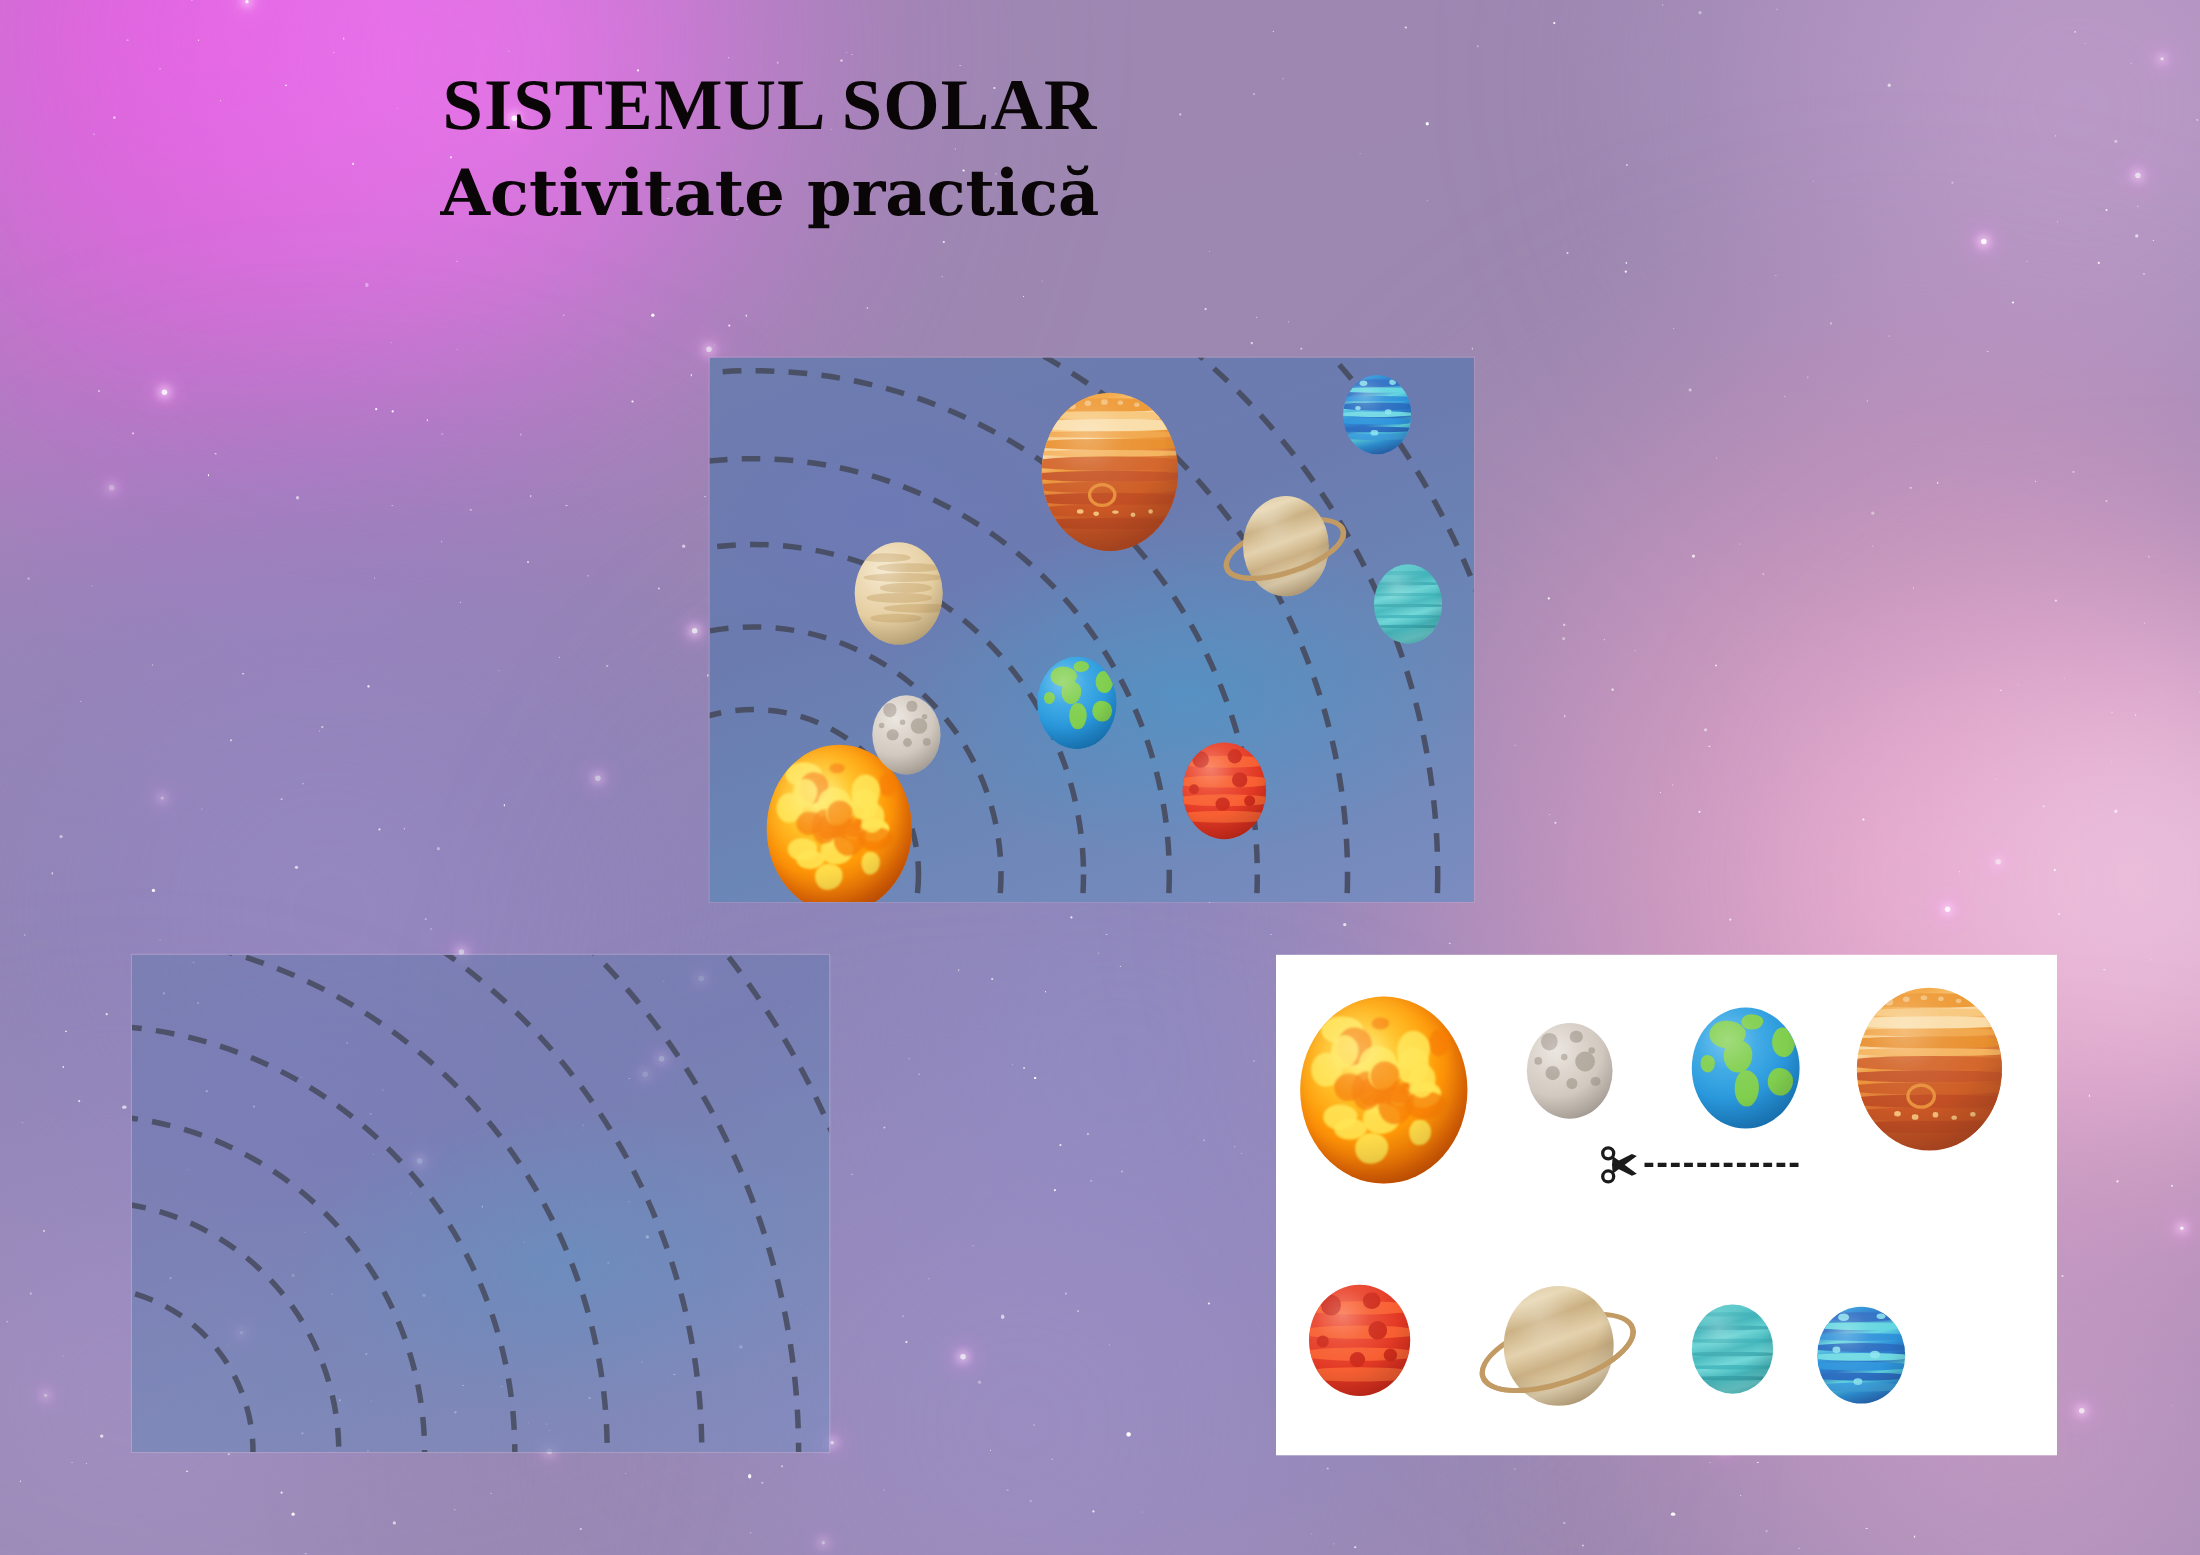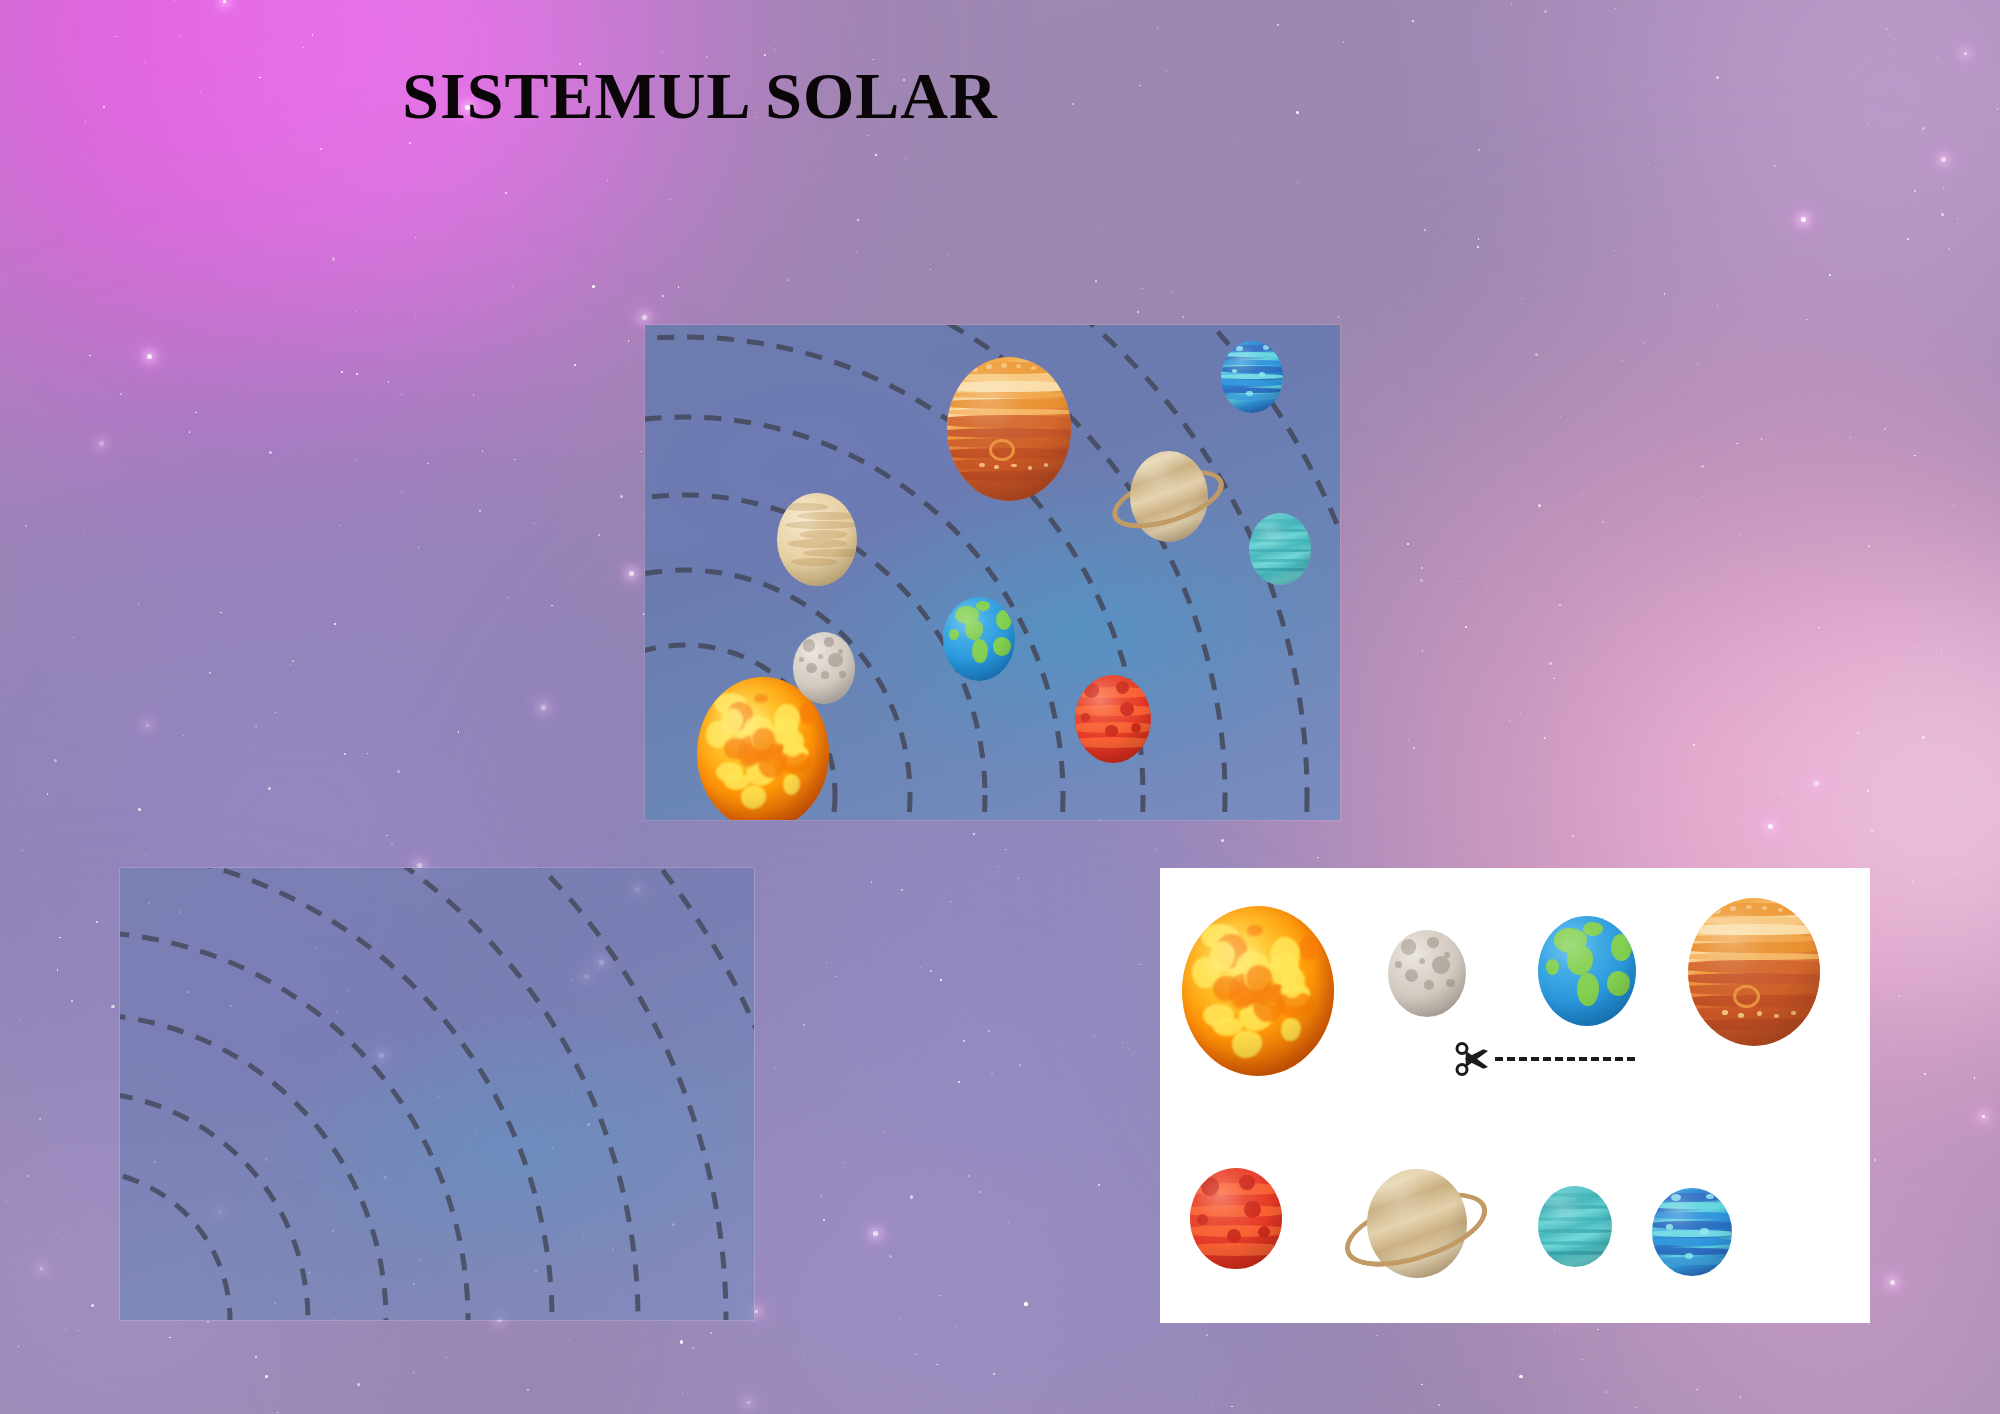--- a/index.html
+++ b/index.html
@@ -866,20 +866,21 @@
       <div class="star" style="left:991.4px;top:1073.0px;width:1.3px;height:1.3px;opacity:0.46"></div>
       <div class="star" style="left:1139.4px;top:84.6px;width:1.3px;height:1.3px;opacity:0.72"></div>
       <div class="star" style="left:145.2px;top:62.2px;width:1.3px;height:1.3px;opacity:0.95"></div>
       <div class="star" style="left:1520.6px;top:1081.7px;width:1.3px;height:1.3px;opacity:0.71"></div>
       <div class="star" style="left:1700.7px;top:465.0px;width:3.2px;height:3.2px;opacity:0.42"></div>
       <div class="star" style="left:1284.6px;top:742.7px;width:2.1px;height:2.1px;opacity:0.59"></div>
     </div>
 
   <div id="title-block">
     <h1 id="title-main">SISTEMUL SOLAR</h1>
+    <h2 id="title-sub">Activitate practică</h2>
   </div>
 
   <div class="card" id="card-system">
     <div class="space-bg"></div>
     <div class="orbits">
       <svg viewBox="0 0 695 495" preserveAspectRatio="none">
         <g fill="none" stroke="#474c60" stroke-width="5" stroke-linecap="butt" stroke-dasharray="17 13" opacity="0.92">
           <circle cx="40" cy="470" r="150"></circle>
           <circle cx="40" cy="470" r="225"></circle>
           <circle cx="40" cy="470" r="300"></circle>

